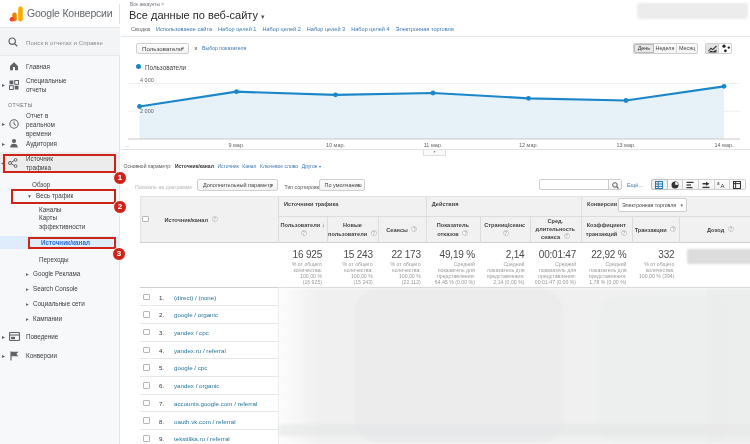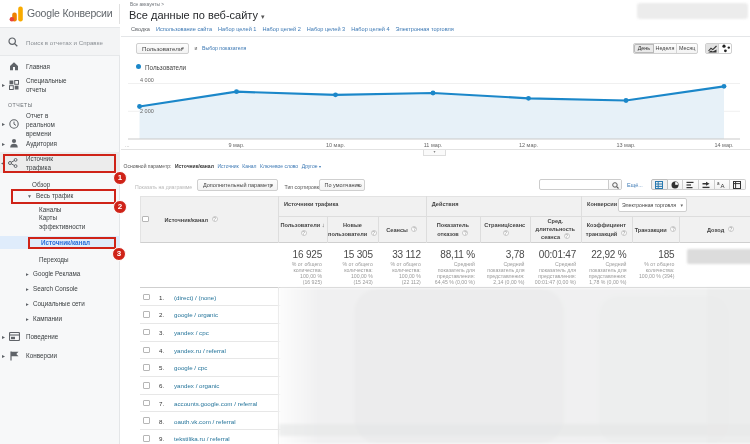--- a/index.html
+++ b/index.html
@@ -307,27 +307,27 @@
         <span>Коэффициент<br>транзакций <span class="q">?</span></span>
       </div>
   <div class="abs hdr" style="left:497.5px;top:22px;width:47.9px;">
         <span>Транзакции <span class="q">?</span></span>
       </div>
   <div class="abs hdr" style="left:545.4px;top:22px;width:82.1px;">
         <span>Доход <span class="q">?</span></span>
       </div>
 
   <div class="abs num" style="left:144px;top:52.5px;width:49px;">16 925</div>
-  <div class="abs num" style="left:193px;top:52.5px;width:50.8px;">15 305</div>
-  <div class="abs num" style="left:243.8px;top:52.5px;width:48px;">33 112</div>
-  <div class="abs num" style="left:291.8px;top:52.5px;width:54.1px;">88,11 %</div>
-  <div class="abs num" style="left:345.9px;top:52.5px;width:49.6px;">3,78</div>
+  <div class="abs num" style="left:193px;top:52.5px;width:50.8px;">15 243</div>
+  <div class="abs num" style="left:243.8px;top:52.5px;width:48px;">22 173</div>
+  <div class="abs num" style="left:291.8px;top:52.5px;width:54.1px;">49,19 %</div>
+  <div class="abs num" style="left:345.9px;top:52.5px;width:49.6px;">2,14</div>
   <div class="abs num" style="left:395.5px;top:52.5px;width:51.6px;">00:01:47</div>
   <div class="abs num" style="left:447.1px;top:52.5px;width:50.4px;">22,92 %</div>
-  <div class="abs num" style="left:497.5px;top:52.5px;width:47.9px;">185</div>
+  <div class="abs num" style="left:497.5px;top:52.5px;width:47.9px;">332</div>
   <div class="abs sub" style="left:144px;top:64.5px;width:49px;">% от общего<br>количества:<br>100,00 %<br>(16 925)</div>
   <div class="abs sub" style="left:193px;top:64.5px;width:50.8px;">% от общего<br>количества:<br>100,00 %<br>(15 243)</div>
   <div class="abs sub" style="left:243.8px;top:64.5px;width:48px;">% от общего<br>количества:<br>100,00 %<br>(22 112)</div>
   <div class="abs sub" style="left:291.8px;top:64.5px;width:54.1px;">Средний<br>показатель для<br>представления:<br>64,45 % (0,00 %)</div>
   <div class="abs sub" style="left:345.9px;top:64.5px;width:49.6px;">Средний<br>показатель для<br>представления:<br>2,14 (0,00 %)</div>
   <div class="abs sub" style="left:395.5px;top:64.5px;width:51.6px;">Средний<br>показатель для<br>представления:<br>00:01:47 (0,00 %)</div>
   <div class="abs sub" style="left:447.1px;top:64.5px;width:50.4px;">Средний<br>показатель для<br>представления:<br>1,78 % (0,00 %)</div>
   <div class="abs sub" style="left:497.5px;top:64.5px;width:47.9px;">% от общего<br>количества:<br>100,00 % (394)</div>
   <div class="abs" style="left:552.5px;top:53px;width:72px;height:15px;background:#dcdcdc;filter:blur(1px);border-radius:2px;"></div>
   <div class="hline" style="left:5.5px;top:91px;width:622px;background:#cfcfcf;"></div>

